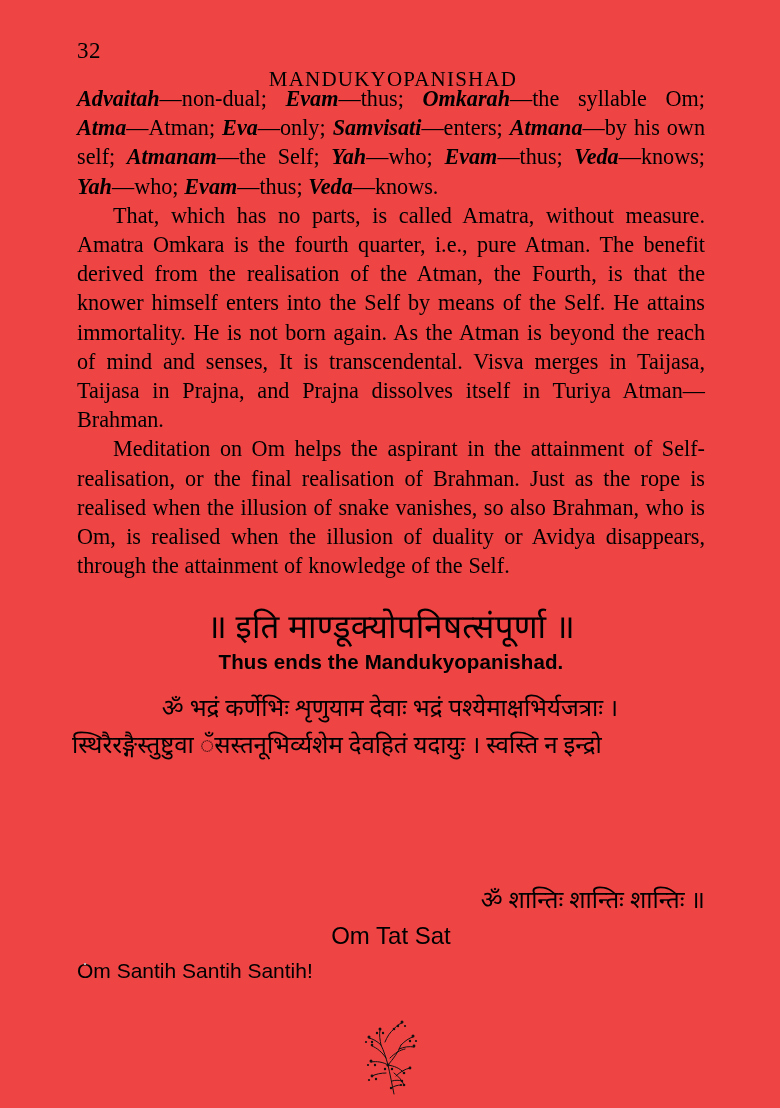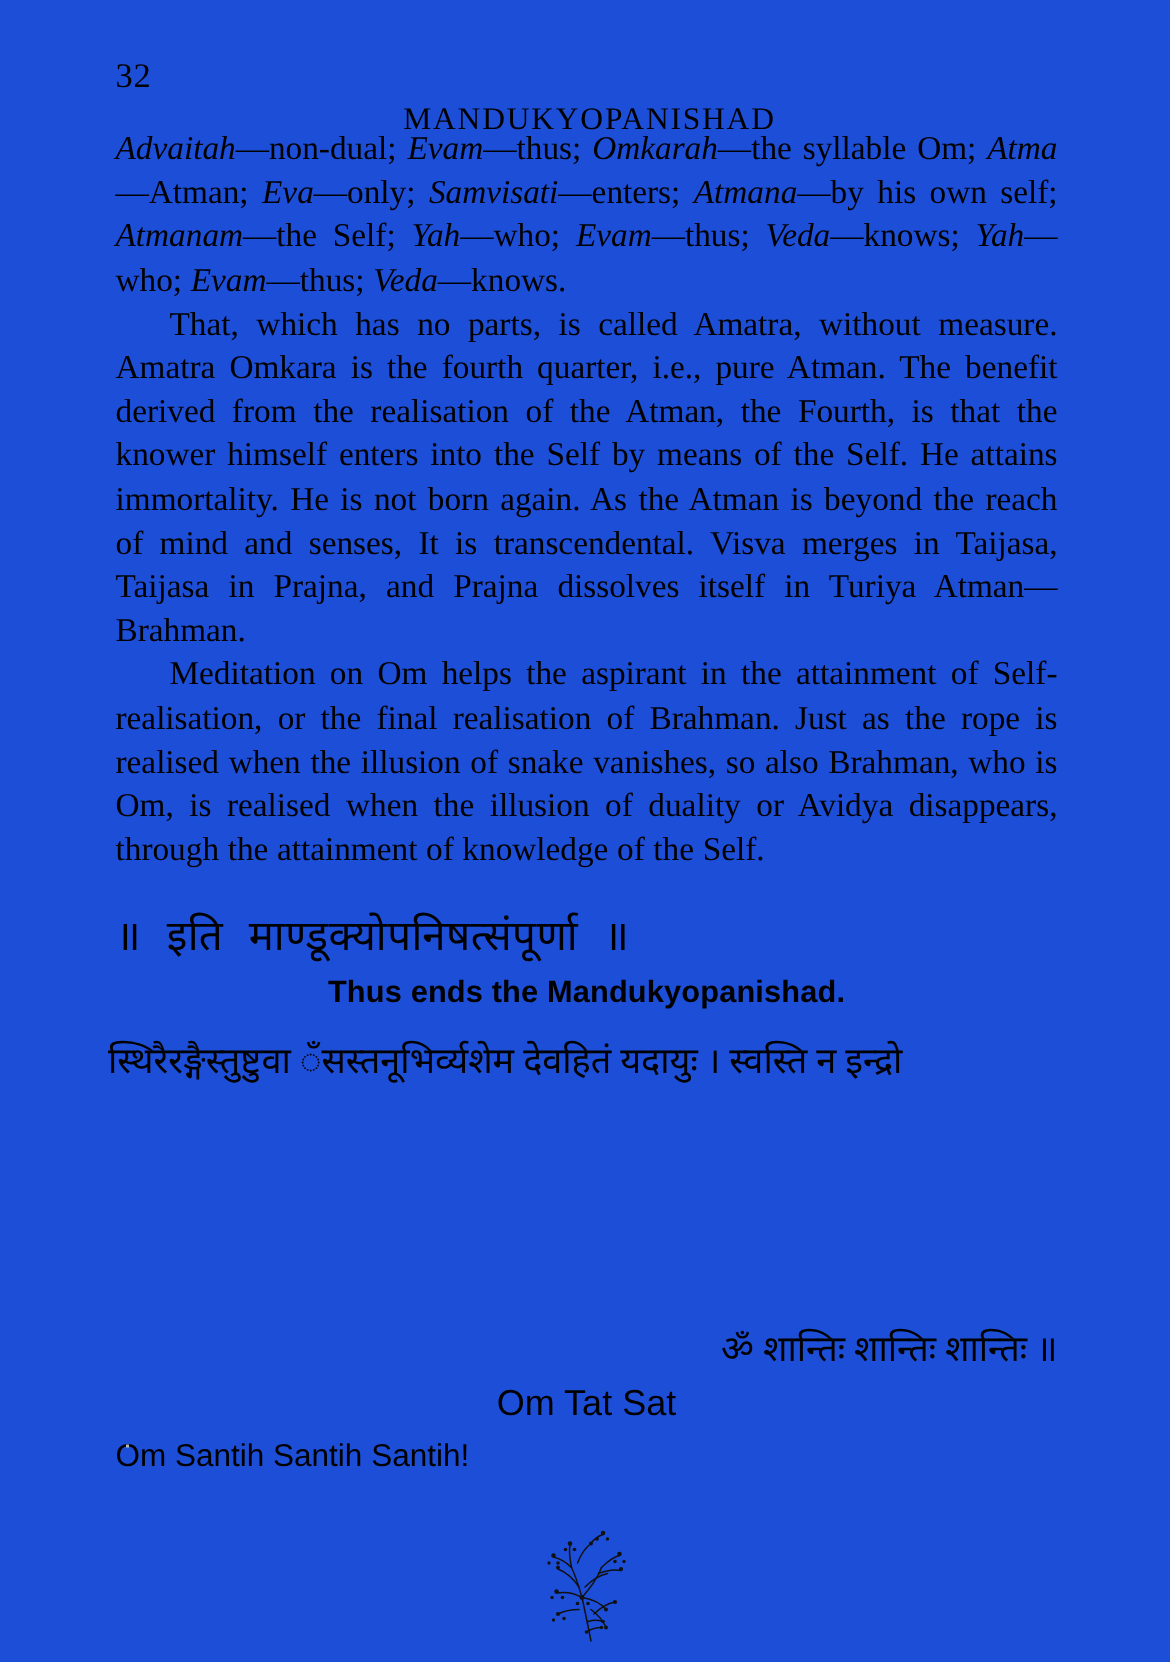--- a/index.html
+++ b/index.html
@@ -8,21 +8,21 @@
     background: #ffffff;
   }
   body {
     font-family: "Liberation Serif", "DejaVu Serif", serif;
     color: #000000;
   }
   .page {
     position: relative;
     width: 780px;
     height: 1108px;
-    background: #1d4ed8;
+    background: #ef4444;
     overflow: hidden;
     box-sizing: border-box;
   }
 
   
   .running-head {
     position: absolute;
     top: 36px;
     left: 77px;
     width: 626px;
@@ -65,30 +65,32 @@
     word-spacing: 0.2px;
   }
   p.gloss {
     text-indent: 0;
   }
   p.indent {
     text-indent: 36px;
   }
   .it {
     font-style: italic;
+    font-weight: bold;
   }
 
   
   .colophon {
     position: absolute;
     left: 77px;
     width: 628px;
     top: 610px;
-    font-family: Liberation Mono, monospace;
-    font-size: 28px;
+    text-align: center;
+    font-family: Liberation Serif, serif;
+    font-size: 33px;
     line-height: 34px;
     letter-spacing: 0.3px;
   }
   .ends-line {
     position: absolute;
     left: 77px;
     width: 628px;
     top: 648px;
     text-align: center;
     font-family: "Liberation Sans", "DejaVu Sans", sans-serif;
@@ -181,20 +183,21 @@
   <div class="text-block">
     <p class="para gloss"><span class="it">Advaitah</span><span>—non-dual;  </span><span class="it">Evam</span><span>—thus;  </span><span class="it">Omkarah</span><span>—the syllable Om; </span><span class="it">Atma</span><span>—Atman; </span><span class="it">Eva</span><span>—only; </span><span class="it">Samvisati</span><span>—enters; </span><span class="it">Atmana</span><span>—by his own self; </span><span class="it">Atmanam</span><span>—the Self; </span><span class="it">Yah</span><span>—who; </span><span class="it">Evam</span><span>—thus; </span><span class="it">Veda</span><span>—knows; </span><span class="it">Yah</span><span>—who; </span><span class="it">Evam</span><span>—thus; </span><span class="it">Veda</span><span>—knows.</span></p>
     <p class="para indent">That, which has no parts, is called Amatra, without measure. Amatra Omkara is the fourth quarter, i.e., pure Atman. The benefit derived from the realisation of the Atman, the Fourth, is that the knower himself enters into the Self by means of the Self. He attains immortality. He is not born again. As the Atman is beyond the reach of mind and senses, It is transcendental. Visva merges in Taijasa, Taijasa in Prajna, and Prajna dissolves itself in Turiya Atman—Brahman.</p>
     <p class="para indent">Meditation on Om helps the aspirant in the attainment of Self-realisation, or the final realisation of Brahman. Just as the rope is realised when the illusion of snake vanishes, so also Brahman, who is Om, is realised when the illusion of duality or Avidya disappears, through the attainment of knowledge of the Self.</p>
   </div>
 
   <div class="colophon">॥  इति माण्डूक्योपनिषत्संपूर्णा  ॥</div>
   <div class="ends-line">Thus ends the Mandukyopanishad.</div>
 
   <div class="mantra">
+    <span class="m-line first">ॐ भद्रं कर्णेभिः शृणुयाम देवाः भद्रं पश्येमाक्षभिर्यजत्राः ।</span>
     <span class="m-line">स्थिरैरङ्गैस्तुष्टुवा ँसस्तनूभिर्व्यशेम देवहितं यदायुः । स्वस्ति न इन्द्रो</span>
   </div>
 
   <div class="shanti">ॐ शान्तिः शान्तिः शान्तिः ॥</div>
   <div class="tatsat">Om Tat Sat</div>
   <div class="santih">Om Santih Santih Santih!</div>
 
   <div class="speck"></div>
 
   <div class="ornament">

